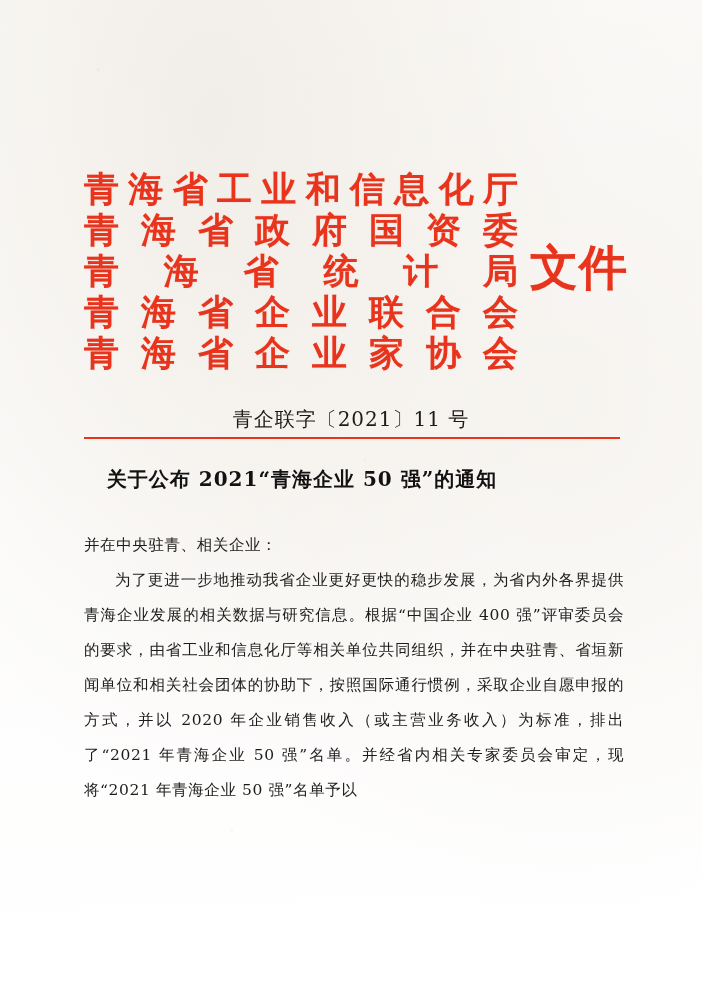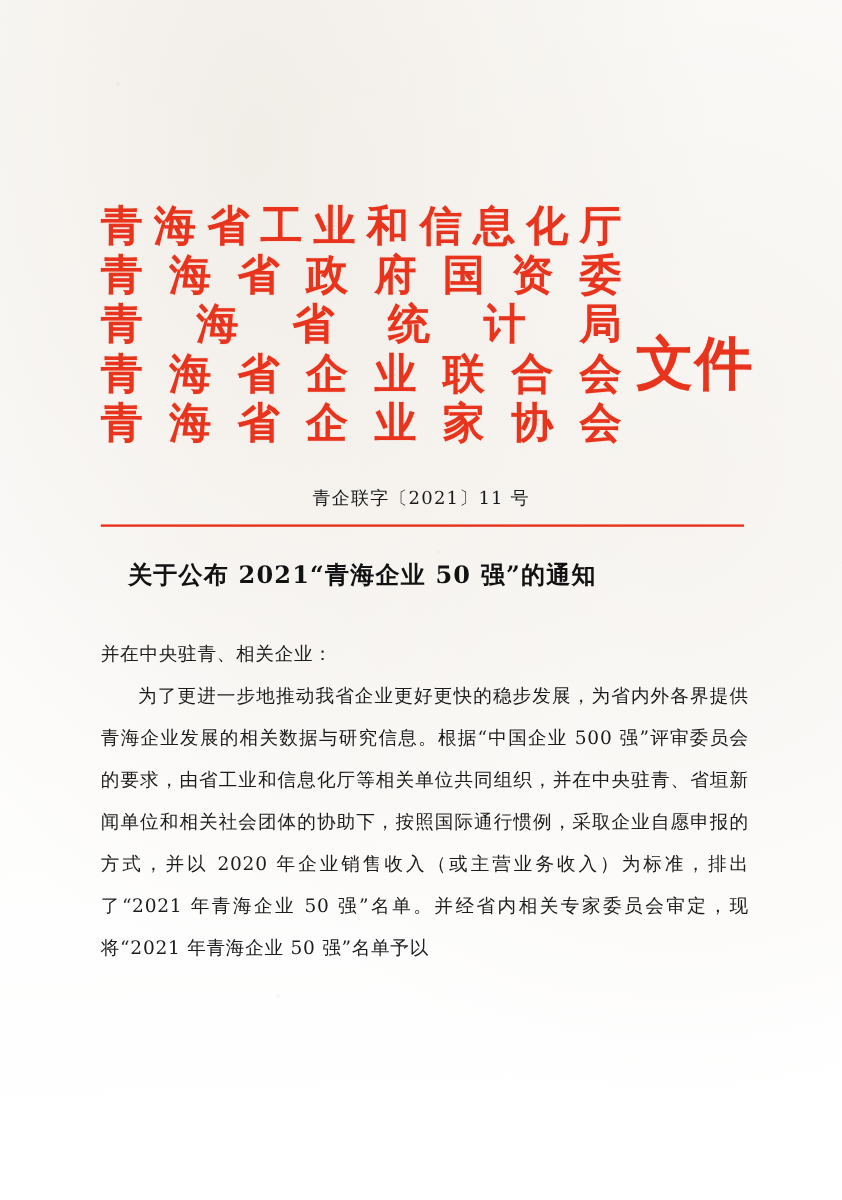--- a/index.html
+++ b/index.html
@@ -70,30 +70,29 @@
     position: absolute;
     right: -10px;
     top: 74px;
     color: #e8341c;
     font-family: "DejaVu Serif", "Liberation Serif", serif;
     font-weight: 700;
     font-size: 48px;
     line-height: 50px;
     letter-spacing: 1px;
     text-shadow: 0 0 1px rgba(232,52,28,0.35);
-    margin-top: 36px;
   }
 
   .doc-number {
     position: absolute;
     left: 0;
     top: 406px;
     width: 702px;
     text-align: center;
-    font-size: 15px;
+    font-size: 20px;
     letter-spacing: 1px;
     color: #1a1a1a;
     font-family: "DejaVu Serif", "Liberation Serif", serif;
   }
 
   .red-rule {
     position: absolute;
     left: 84px;
     top: 437px;
     width: 536px;
@@ -205,16 +204,16 @@
   </div>
 
   <div class="doc-number">青企联字〔2021〕11 号</div>
 
   <div class="red-rule"></div>
 
   <div class="doc-title">关于公布 2021“青海企业 50 强”的通知</div>
 
   <div class="body-text">
     <p class="salutation">并在中央驻青、相关企业：</p>
-    <p class="indent">为了更进一步地推动我省企业更好更快的稳步发展，为省内外各界提供青海企业发展的相关数据与研究信息。根据“中国企业 500 强”评审委员会的要求，由省工业和信息化厅等相关单位共同组织，并在中央驻青、省垣新闻单位和相关社会团体的协助下，按照国际通行惯例，采取企业自愿申报的方式，并以 2020 年企业销售收入（或主营业务收入）为标准，排出了“2021 年青海企业 50 强”名单。并经省内相关专家委员会审定，现将“2021 年青海企业 50 强”名单予以</p>
+    <p class="indent">为了更进一步地推动我省企业更好更快的稳步发展，为省内外各界提供青海企业发展的相关数据与研究信息。根据“中国企业 400 强”评审委员会的要求，由省工业和信息化厅等相关单位共同组织，并在中央驻青、省垣新闻单位和相关社会团体的协助下，按照国际通行惯例，采取企业自愿申报的方式，并以 2020 年企业销售收入（或主营业务收入）为标准，排出了“2021 年青海企业 50 强”名单。并经省内相关专家委员会审定，现将“2021 年青海企业 50 强”名单予以</p>
   </div>
 
 </div>
 
 </body></html>

